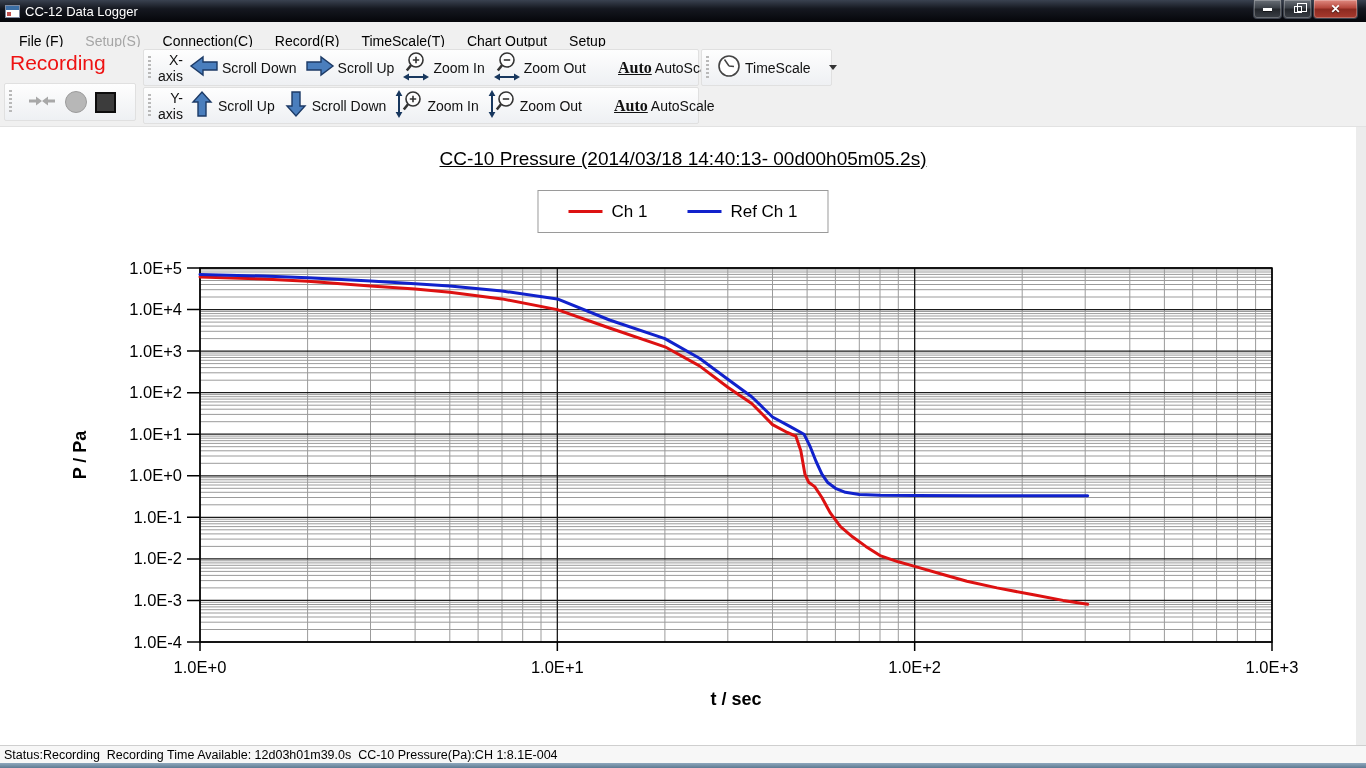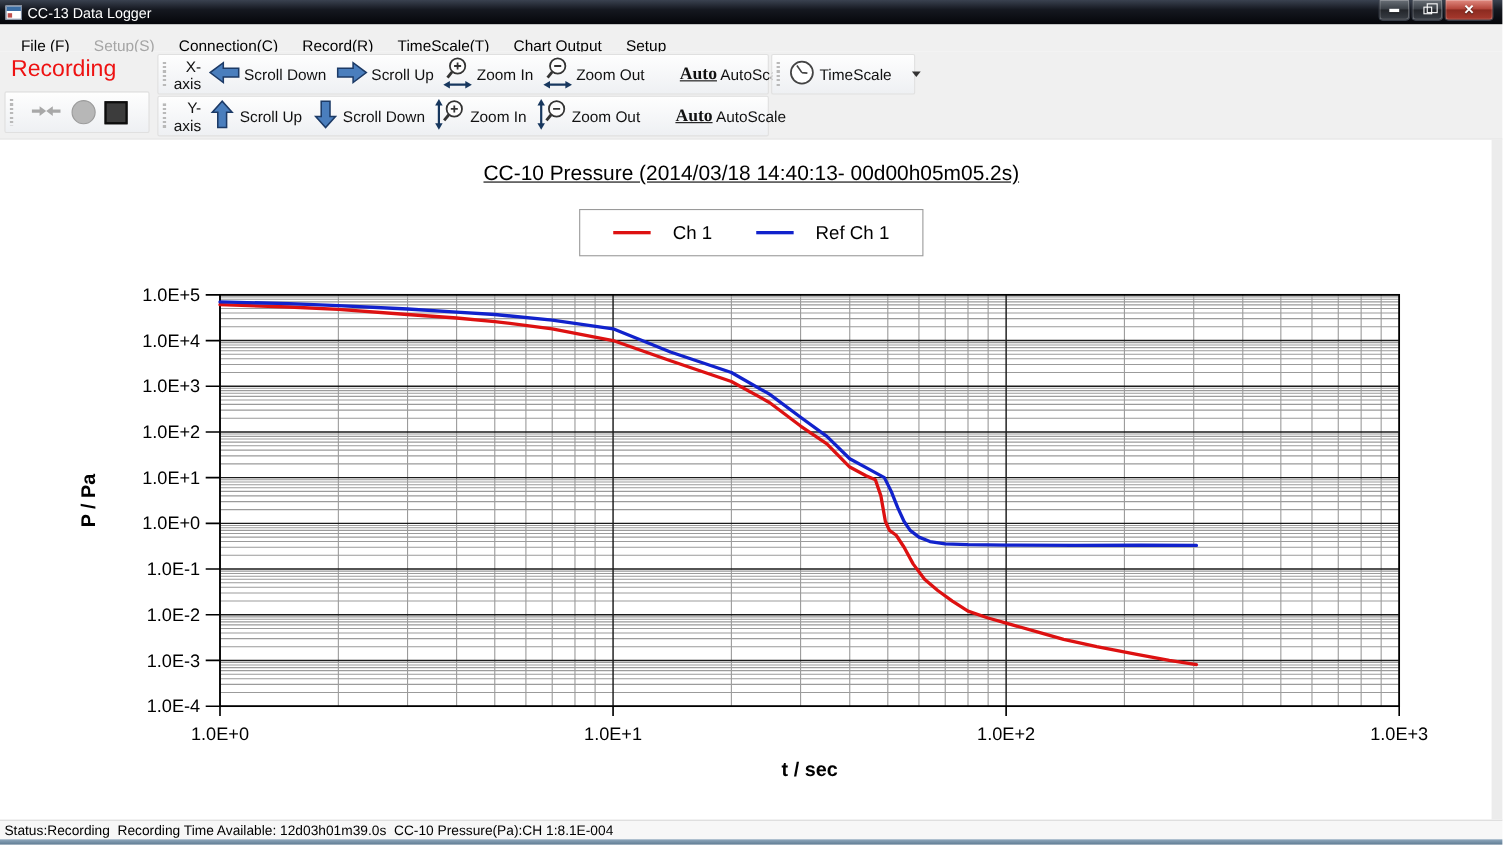--- a/index.html
+++ b/index.html
@@ -48,38 +48,38 @@
   .rec-circle { width:22px; height:22px; border-radius:50%; background:#b7b7b7; border:1px solid #9b9b9b; }
   .rec-stop { width:21px; height:21px; background:#3c3c3c; border:2px solid #0d0d0d; }
   .icon { flex:0 0 auto; }
 
   
   .chart-panel { position:relative; height:618px; background:#fff; }
   .right-gutter { position:absolute; right:0; top:0; width:10px; height:100%; background:#ececec; }
   .chart-title { position:absolute; top:21px; width:100%; text-align:center; font-size:19px; color:#000; white-space:pre;text-decoration:underline; }
   .legend { position:absolute; top:63px; left:50%; transform:translateX(-50%); height:43px;
     background:#fff; border:1px solid #9a9a9a; display:flex; align-items:center; padding:0 30px; gap:40px; font-size:17px; }
-  .legend-item { display:flex; align-items:center; gap:20px; }
+  .legend-item { display:flex; align-items:center; gap:9px; }
   .legend-swatch { width:34px; height:3px; }
   svg.plot { position:absolute; left:0; top:0; }
   svg text { font-family:"Liberation Sans", sans-serif; fill:#000; }
 
   
   .statusbar { height:18px; background:#f7f7f7; border-top:1px solid #cfcfcf; display:flex; align-items:center;
     font-size:12.5px; padding-left:4px; white-space:pre; color:#000; }
   .taskbar-strip { height:5px; background:linear-gradient(#8fa8bd,#5e7a92); }
 </style>
 </head>
 <body>
 
 <div class="window">
 
   <div class="titlebar">
     <span class="app-icon"></span>
-    <span>CC-13 Data Logger</span>
+    <span>CC-12 Data Logger</span>
     <span class="win-buttons">
       <span class="win-btn min">
           <span class="glyph-min"></span>
         </span>
       <span class="win-btn max">
           <span class="glyph-max"></span>
         </span>
       <span class="win-btn close">
           <span class="glyph-close">✕</span>
         </span>

